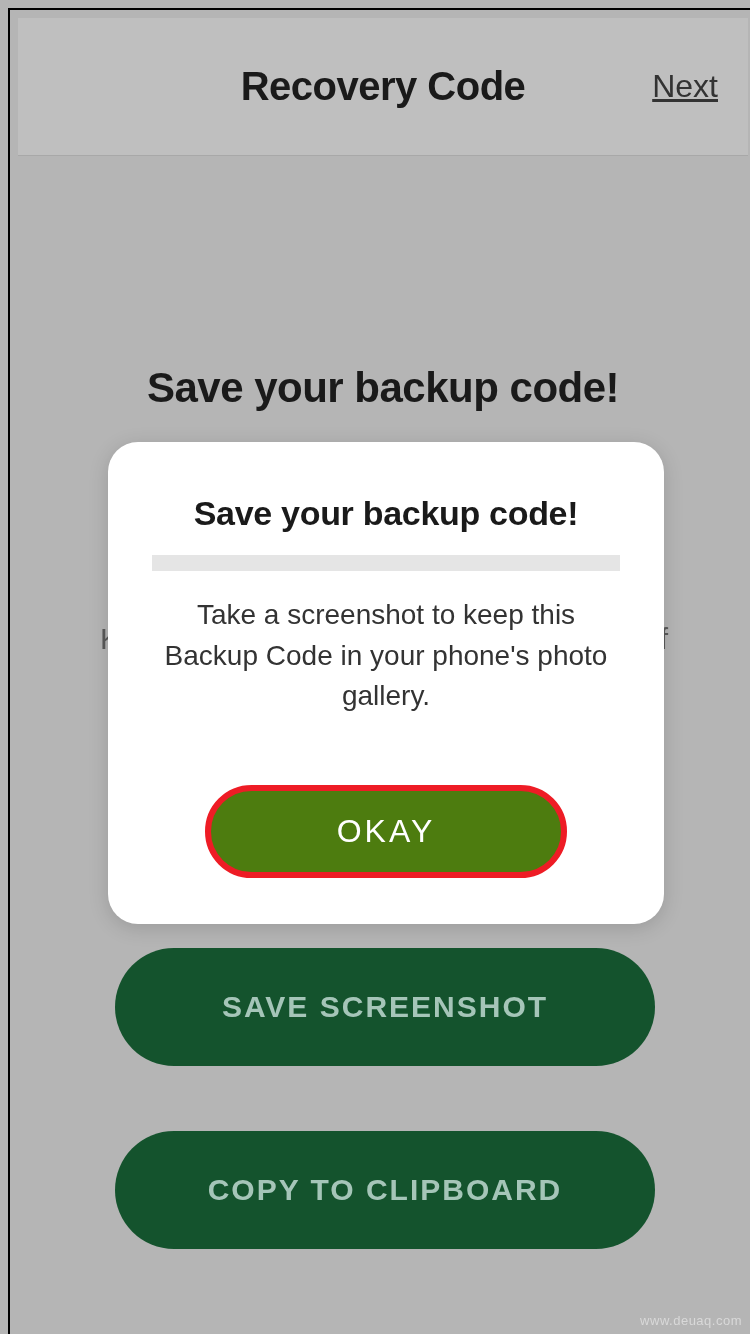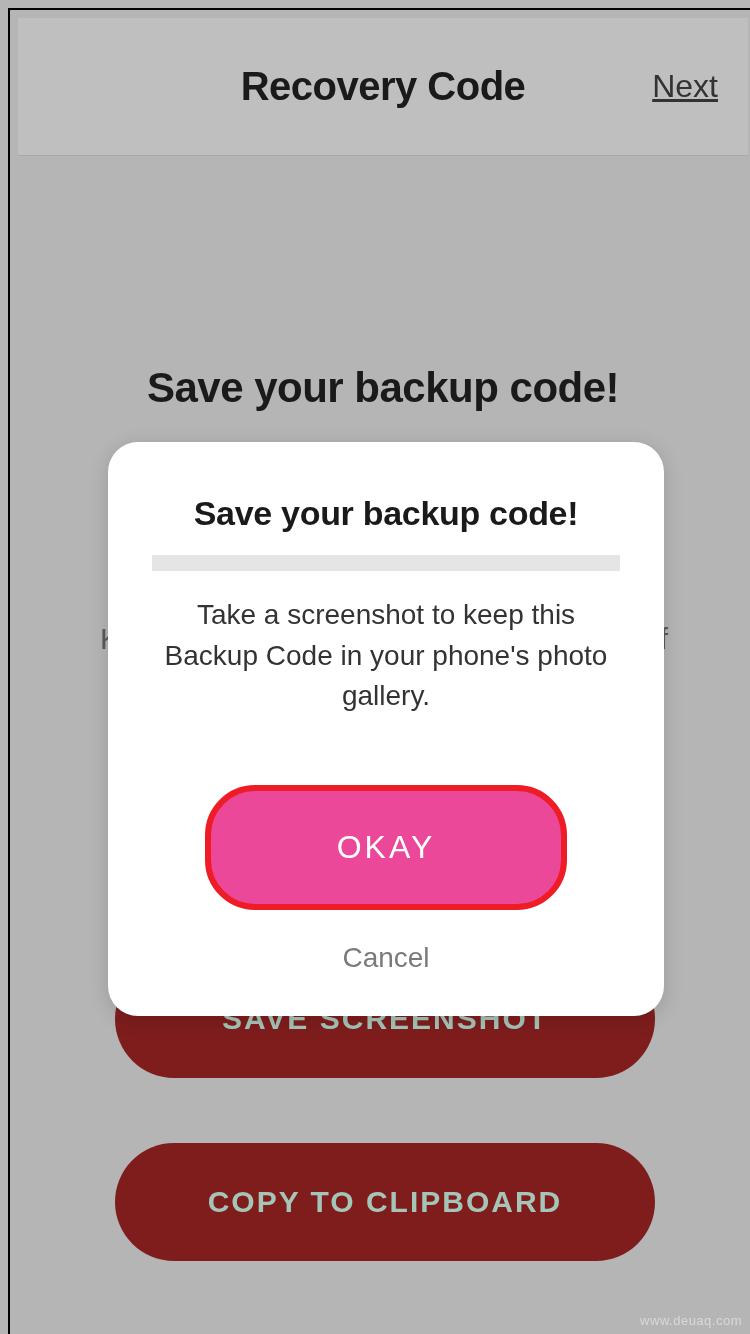--- a/index.html
+++ b/index.html
@@ -65,22 +65,22 @@
       position: absolute;
       left: 82px;
     }
     .hint-right {
       position: absolute;
       right: 80px;
     }
     .green-btn {
       display: block;
       width: 540px;
-      margin: 15px auto;
-      background: #7f1d1d;
+      margin: 3px auto;
+      background: #14532d;
       border: none;
       border-radius: 60px;
       color: #a5c5b8;
       font-size: 30px;
       font-weight: 600;
       letter-spacing: 2px;
       padding: 42px 0;
       cursor: pointer;
     }
     .btn-save {
@@ -121,28 +121,28 @@
       color: #333;
       text-align: center;
       line-height: 1.45;
       padding: 0 8px;
       margin-bottom: 68px;
     }
     .okay-btn {
       display: block;
       width: 362px;
       margin: 0 auto 18px auto;
-      background: #ec4899;
+      background: #4d7c0f;
       border: 6px solid #ee1c25;
       border-radius: 50px;
       color: #fff;
       font-size: 32px;
       font-weight: 500;
       letter-spacing: 3px;
-      padding: 38px 0;
+      padding: 22px 0;
       cursor: pointer;
     }
     .cancel-btn {
       display: block;
       width: 100%;
       background: transparent;
       border: none;
       color: #7a7a7a;
       font-size: 28px;
       font-weight: 400;
@@ -177,16 +177,15 @@
 </div>
 
 <button class="green-btn btn-save">SAVE SCREENSHOT</button>
 <button class="green-btn btn-copy">COPY TO CLIPBOARD</button>
 
 <div class="modal">
   <div class="modal-title">Save your backup code!</div>
   <div class="modal-divider"></div>
   <div class="modal-body">Take a screenshot to keep this Backup Code in your phone's photo gallery.</div>
   <button class="okay-btn">OKAY</button>
-  <button class="cancel-btn">Cancel</button>
 </div>
 
 <div class="watermark">www.deuaq.com</div>
 
 </body></html>

